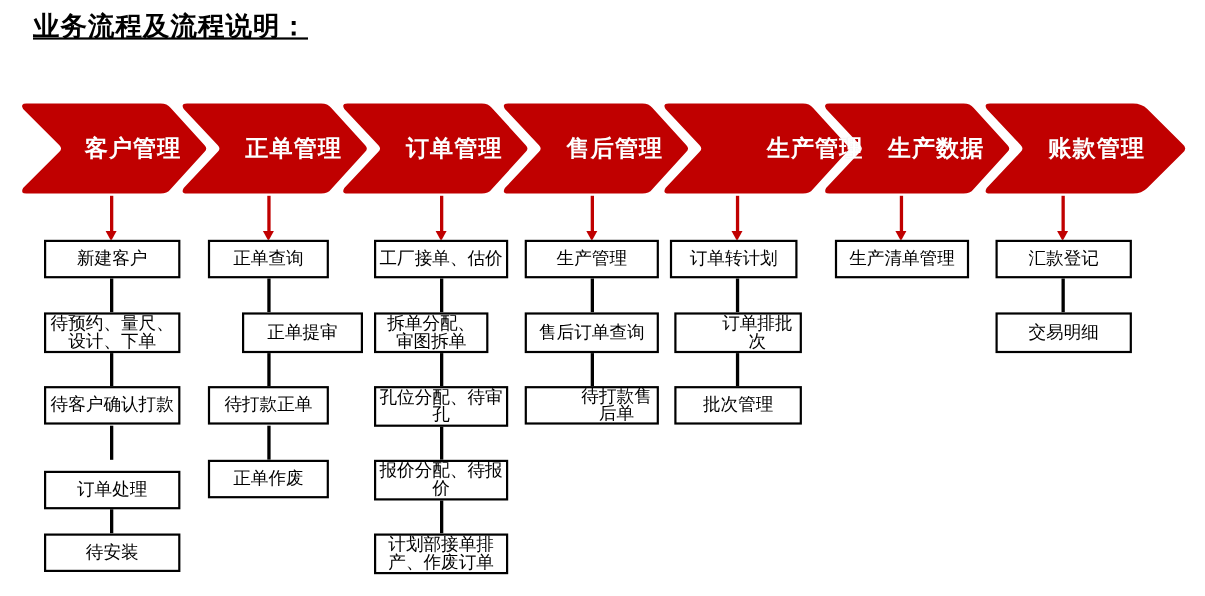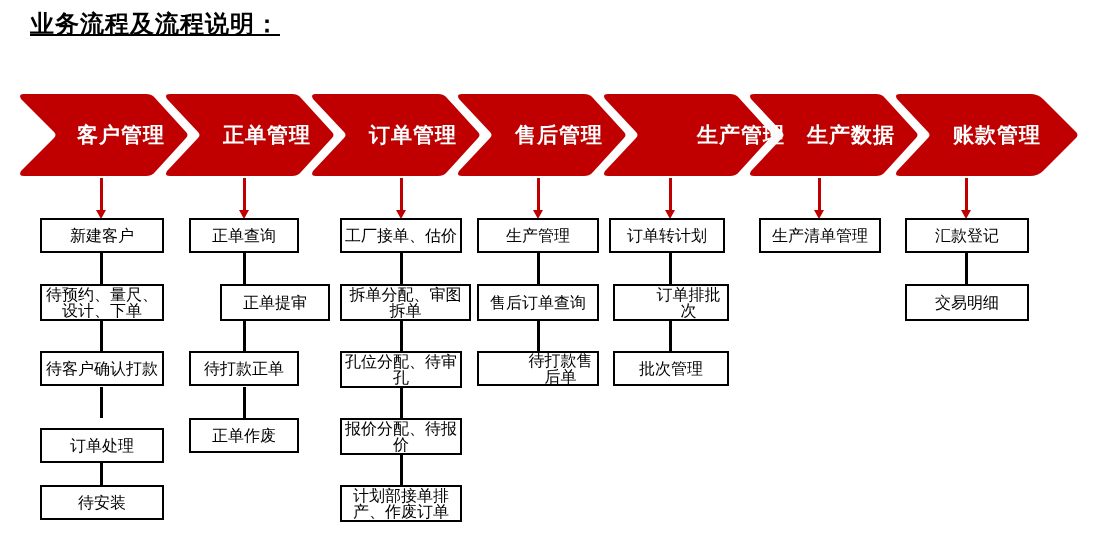--- a/index.html
+++ b/index.html
@@ -211,21 +211,21 @@
   <div class="flow-box" style="left:40px;  top:284px; width:124px; height:37px;">待预约、量尺、设计、下单</div>
   <div class="flow-box" style="left:40px;  top:418px; width:124px; height:35px;margin-top:10px;">订单处理</div>
   <div class="flow-box" style="left:40px;  top:485px; width:124px; height:35px;">待安装</div>
 
   <div class="flow-box" style="left:189px; top:218px; width:110px; height:35px;">正单查询</div>
   <div class="flow-box" style="left:189px; top:284px; width:110px; height:37px;margin-left:31px;">正单提审</div>
   <div class="flow-box" style="left:189px; top:351px; width:110px; height:35px;">待打款正单</div>
   <div class="flow-box" style="left:189px; top:418px; width:110px; height:35px;">正单作废</div>
 
   <div class="flow-box" style="left:340px; top:218px; width:122px; height:35px;">工厂接单、估价</div>
-  <div class="flow-box" style="left:340px; top:284px; width:131px; height:37px;">拆单分配、审图拆单</div>
+  <div class="flow-box" style="left:340px; top:284px; width:104px; height:37px;">拆单分配、审图拆单</div>
   <div class="flow-box" style="left:340px; top:351px; width:122px; height:37px;">孔位分配、待审孔</div>
   <div class="flow-box" style="left:340px; top:418px; width:122px; height:37px;">报价分配、待报价</div>
   <div class="flow-box" style="left:340px; top:485px; width:122px; height:37px;">计划部接单排产、作废订单</div>
 
   <div class="flow-box" style="left:477px; top:218px; width:122px; height:35px;">生产管理</div>
   <div class="flow-box" style="left:477px; top:284px; width:122px; height:37px;">售后订单查询</div>
   <div class="flow-box" style="left:477px; top:351px; width:122px; height:35px;padding-left:48px;">待打款售后单</div>
 
   <div class="flow-box" style="left:609px; top:218px; width:116px; height:35px;">订单转计划</div>
   <div class="flow-box" style="left:613px; top:284px; width:116px; height:37px;padding-left:38px;">订单排批次</div>

